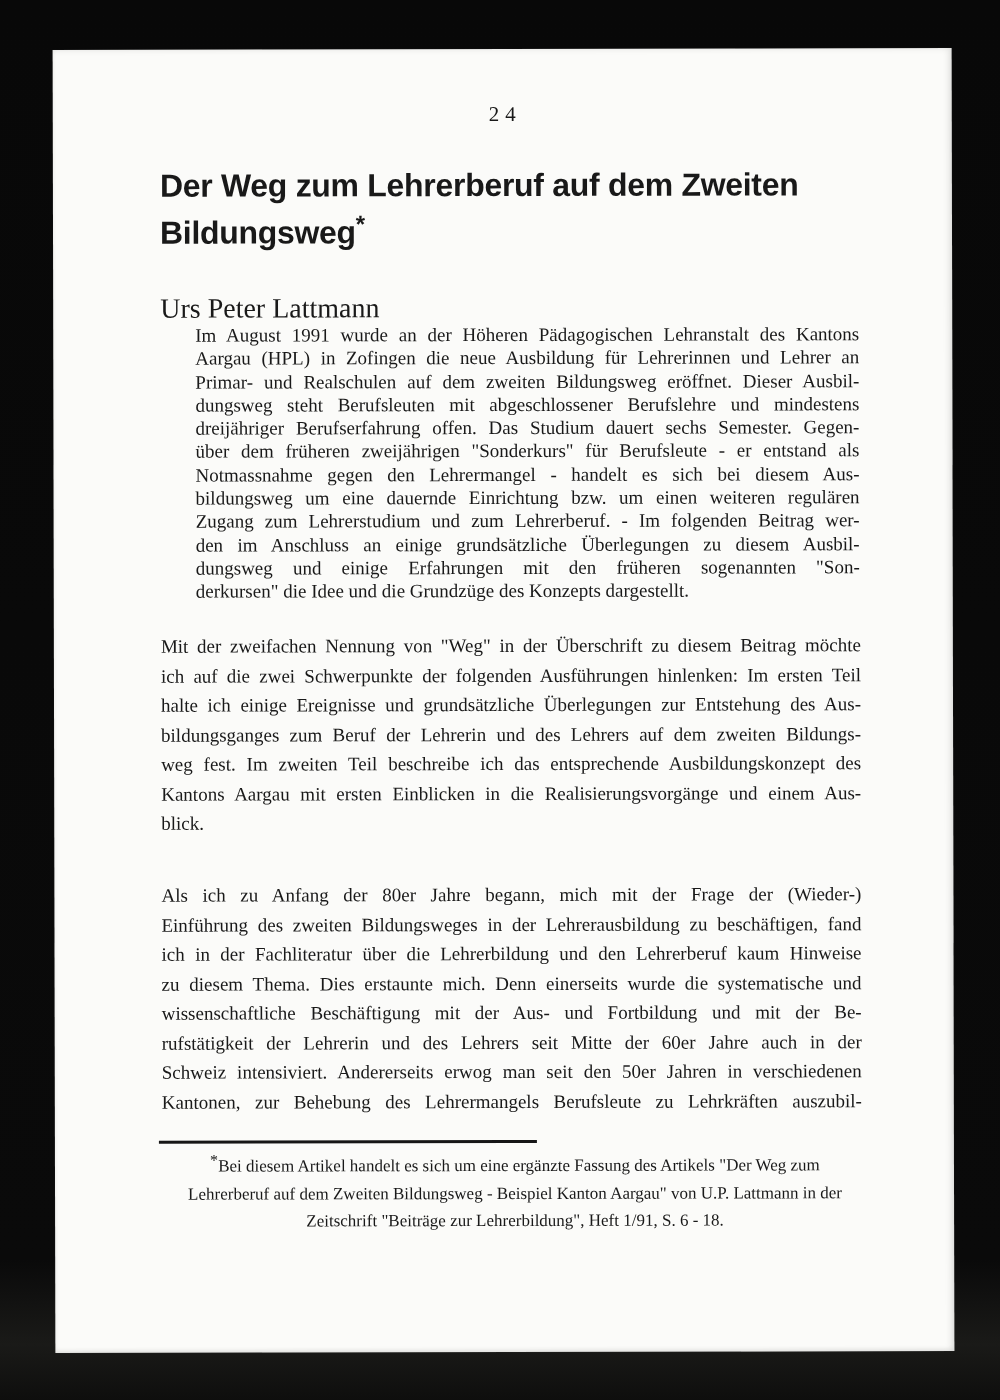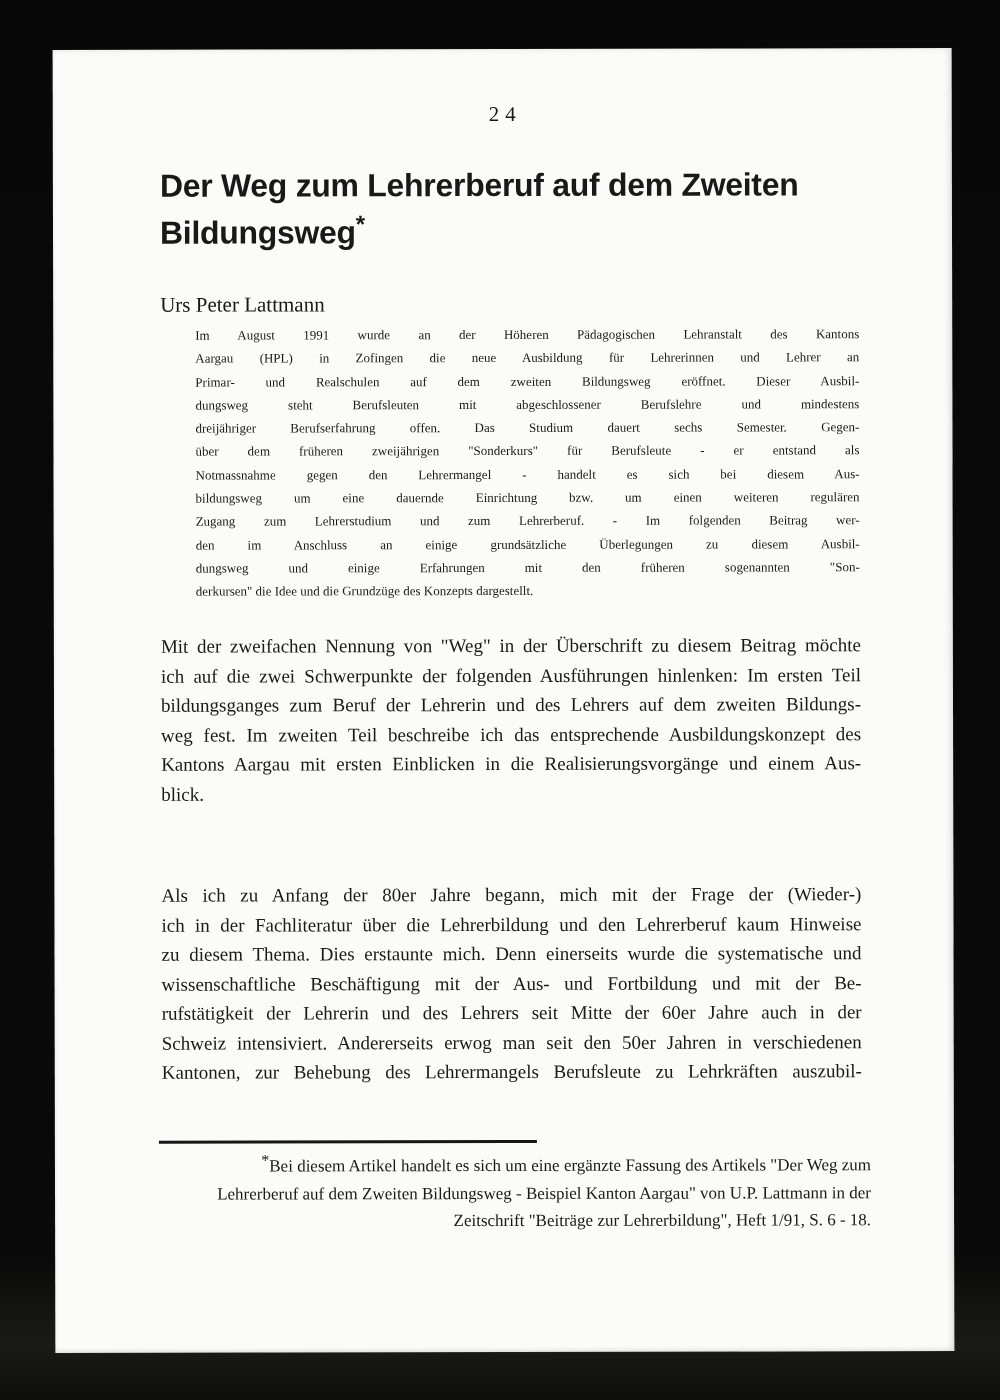--- a/index.html
+++ b/index.html
@@ -56,28 +56,28 @@
   .title-row { display: block; }
   .title-sup {
     font-size: 24px;
     vertical-align: 11px;
     line-height: 0;
   }
   .author {
     position: absolute;
     left: 107px;
     top: 243px;
-    font-size: 21px;
+    font-size: 28px;
   }
   .abstract {
     position: absolute;
     left: 142px;
     top: 274px;
     width: 664px;
-    font-size: 13px;
+    font-size: 19px;
     line-height: 23.3px;
   }
   .para {
     position: absolute;
     left: 107px;
     width: 700px;
     font-size: 19px;
     line-height: 29.5px;
   }
   .para1 { top: 582px; }
@@ -108,21 +108,21 @@
     line-height: 27.5px;
   }
   .fn-sup {
     font-size: 16px;
     vertical-align: 6px;
     line-height: 0;
   }
   
   .jline { text-align: justify; text-align-last: justify; }
   .jline.line-last { text-align: left; text-align-last: left; }
-  .fn-line-item { text-align: right; }
+  .fn-line-item { text-align: center; }
 </style>
 </head>
 <body>
 
 <div class="scan-bg">
   <div class="sheet">
 
     <div class="page-number">24</div>
 
     <h1 class="title">
@@ -143,29 +143,31 @@
         <div class="jline">bildungsweg um eine dauernde Einrichtung bzw. um einen weiteren regulären</div>
         <div class="jline">Zugang zum Lehrerstudium und zum Lehrerberuf. - Im folgenden Beitrag wer-</div>
         <div class="jline">den im Anschluss an einige grundsätzliche Überlegungen zu diesem Ausbil-</div>
         <div class="jline">dungsweg und einige Erfahrungen mit den früheren sogenannten "Son-</div>
         <div class="jline line-last">derkursen" die Idee und die Grundzüge des Konzepts dargestellt.</div>
       </div>
 
     <div class="para para1">
         <div class="jline">Mit der zweifachen Nennung von "Weg" in der Überschrift zu diesem Beitrag möchte</div>
         <div class="jline">ich auf die zwei Schwerpunkte der folgenden Ausführungen hinlenken: Im ersten Teil</div>
+        <div class="jline">halte ich einige Ereignisse und grundsätzliche Überlegungen zur Entstehung des Aus-</div>
         <div class="jline">bildungsganges zum Beruf der Lehrerin und des Lehrers auf dem zweiten Bildungs-</div>
         <div class="jline">weg fest. Im zweiten Teil beschreibe ich das entsprechende Ausbildungskonzept des</div>
         <div class="jline">Kantons Aargau mit ersten Einblicken in die Realisierungsvorgänge und einem Aus-</div>
         <div class="jline line-last">blick.</div>
       </div>
 
 
     <div class="para para2">
         <div class="jline">Als ich zu Anfang der 80er Jahre begann, mich mit der Frage der (Wieder-)</div>
+        <div class="jline">Einführung des zweiten Bildungsweges in der Lehrerausbildung zu beschäftigen, fand</div>
         <div class="jline">ich in der Fachliteratur über die Lehrerbildung und den Lehrerberuf kaum Hinweise</div>
         <div class="jline">zu diesem Thema. Dies erstaunte mich. Denn einerseits wurde die systematische und</div>
         <div class="jline">wissenschaftliche Beschäftigung mit der Aus- und Fortbildung und mit der Be-</div>
         <div class="jline">rufstätigkeit der Lehrerin und des Lehrers seit Mitte der 60er Jahre auch in der</div>
         <div class="jline">Schweiz intensiviert. Andererseits erwog man seit den 50er Jahren in verschiedenen</div>
         <div class="jline">Kantonen, zur Behebung des Lehrermangels Berufsleute zu Lehrkräften auszubil-</div>
       </div>
 
     <div class="fn-rule"></div>
 

